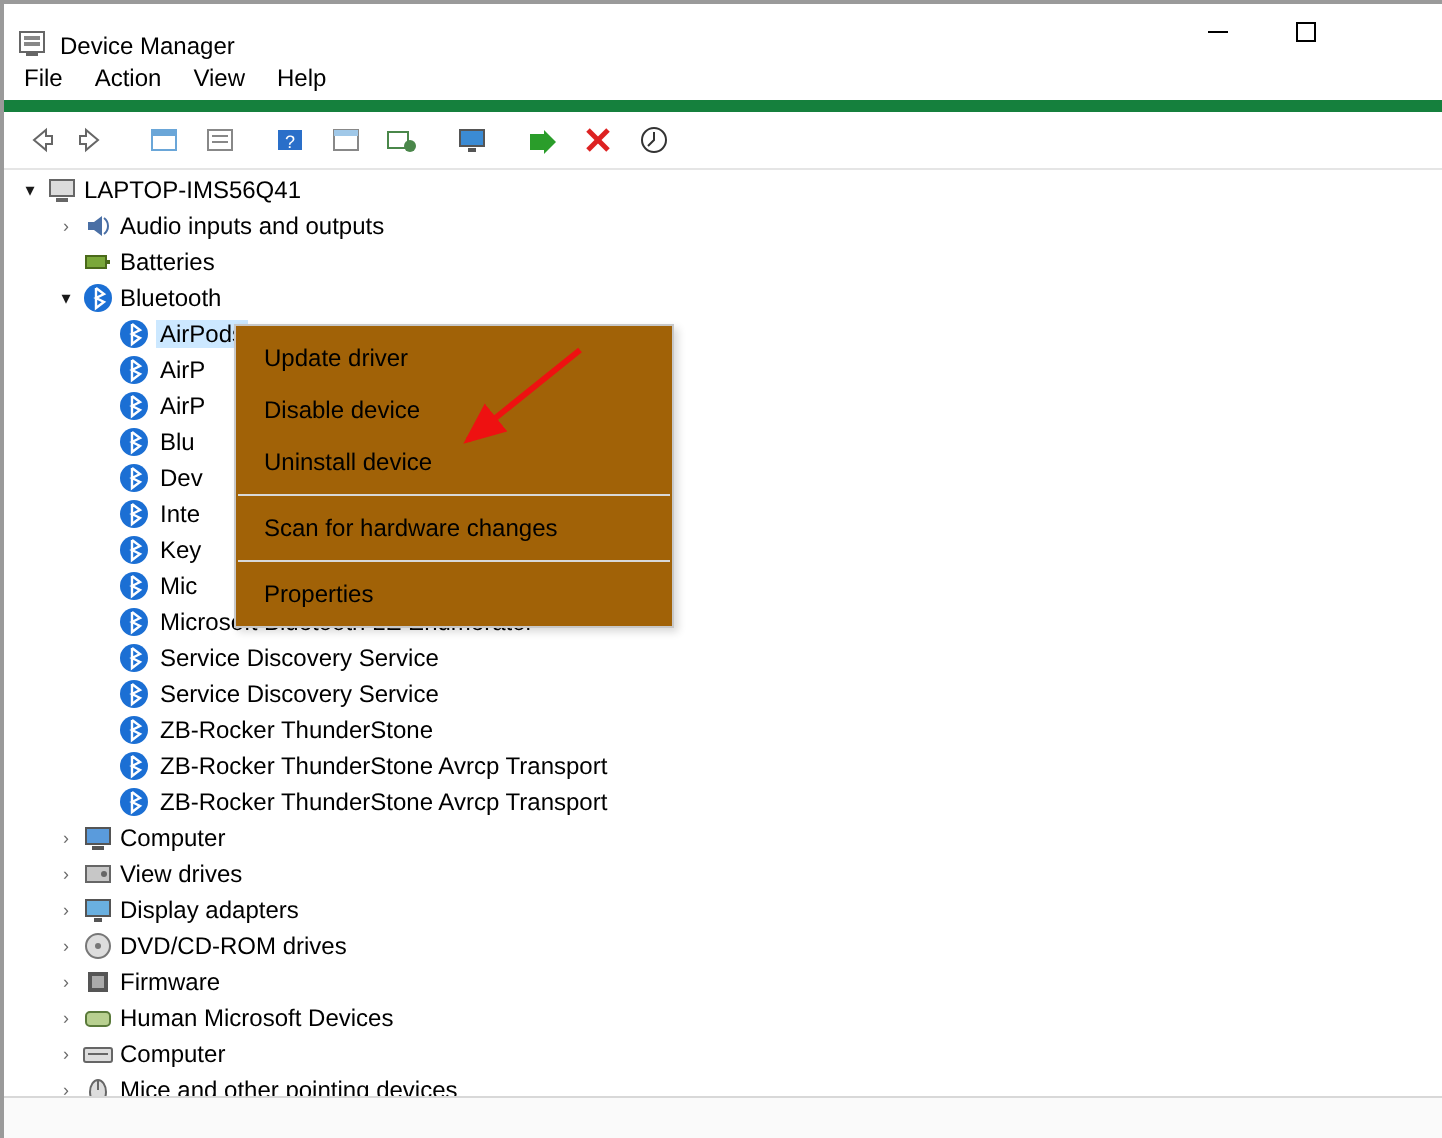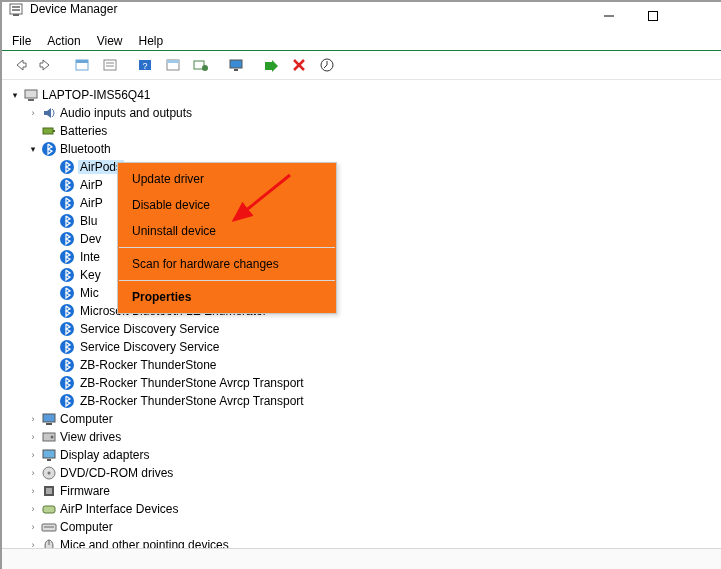--- a/index.html
+++ b/index.html
@@ -2,49 +2,49 @@
 <html><head>
 <meta charset="utf-8">
 <style>
   html,body{
     margin:0;padding:0;width:721px;height:569px;
     font-family:"Segoe UI",Tahoma,Arial,sans-serif;
     font-size:12px;background:#fff;color:#000;overflow:hidden;
     border:1px solid #9a9a9a;box-sizing:border-box;position:relative;
   }
   
-  .titlebar{height:28px;display:flex;align-items:flex-start;padding:0 2px 0 6px}
+  .titlebar{height:28px;display:flex;align-items:flex-end;padding:0 2px 0 6px}
   .titlebar .appicon{width:16px;height:16px;margin-right:6px}
   .titlebar .title{flex:1}
   .winbtn{width:44px;height:28px;display:flex;align-items:center;justify-content:center}
   
-  .menubar{height:20px;display:flex;align-items:flex-end;padding:0 2px;border-bottom:1px solid #15803d}
+  .menubar{height:20px;display:flex;align-items:flex-start;padding:0 2px;border-bottom:6px solid #15803d}
   .menuitem{padding:2px 8px}
   
   .toolbar{height:28px;display:flex;align-items:center;padding:0 4px;border-bottom:1px solid #e5e5e5}
   .tbtn{width:24px;height:24px;margin-right:2px;display:flex;align-items:center;justify-content:center;border:1px solid transparent;border-radius:2px}
   .tsep{width:7px}
   
   .tree{position:absolute;left:0;right:0;top:78px;bottom:20px;overflow:hidden;padding-top:6px}
   .row{height:18px;display:flex;align-items:center;white-space:nowrap;position:relative}
   .arrow{width:14px;height:14px;display:flex;align-items:center;justify-content:center;font-size:9px;color:#6a6a6a}
   .arrow.open{color:#1a1a1a}
   .ic{width:16px;height:16px;margin:0 3px 0 1px;display:flex;align-items:center;justify-content:center}
   .lvl0{padding-left:6px}
   .lvl1{padding-left:24px}
   .lvl2{padding-left:42px}
   .selected{background:#cce8ff}
   
   .ctxmenu{
-    position:absolute;width:218px;background:#f97316;border:1px solid #c8c8c8;
+    position:absolute;width:218px;background:#a16207;border:1px solid #c8c8c8;
     box-shadow:2px 2px 4px rgba(0,0,0,0.15);font-size:12px;z-index:100;
     padding:3px 0;
   }
   .ctxitem{height:26px;padding:0 14px;display:flex;align-items:center}
-  .ctxitem.bold{font-weight:700}
+  .ctxitem.bold{font-weight:400}
   .ctxsep{height:1px;background:#d8d8d8;margin:3px 1px}
   
   .status{position:absolute;left:0;right:0;bottom:0;height:20px;border-top:1px solid #d8d8d8;background:#fafafa}
   
   .redarrow{position:absolute;z-index:200}
   
   svg{display:block}
 </style>
 </head>
 <body>
@@ -388,21 +388,21 @@
         </span>
         <span>Firmware</span>
       </div>
       <div class="row lvl1">
         <span class="arrow ">›</span>
         <span class="ic">
           <svg width="16" height="16">
             <rect x="2" y="5" width="12" height="7" rx="2" fill="#b8d090" stroke="#5a7a3a"></rect>
           </svg>
         </span>
-        <span>AirP Interface Devices</span>
+        <span>Human Microsoft Devices</span>
       </div>
       <div class="row lvl1">
         <span class="arrow ">›</span>
         <span class="ic">
           <svg width="16" height="16">
             <rect x="1" y="5" width="14" height="7" rx="1" fill="#ddd" stroke="#666"></rect>
             <line x1="3" y1="8" x2="13" y2="8" stroke="#666"></line>
           </svg>
         </span>
         <span>Computer</span>

